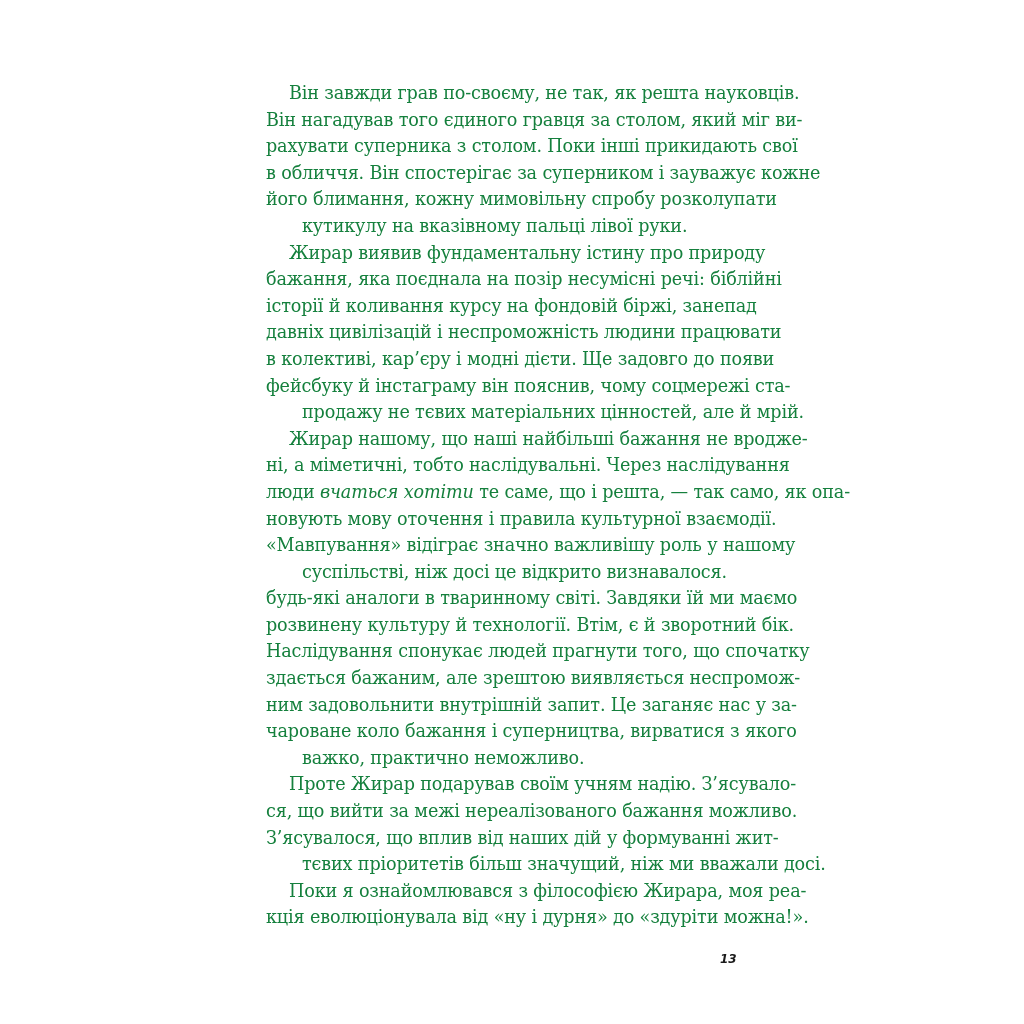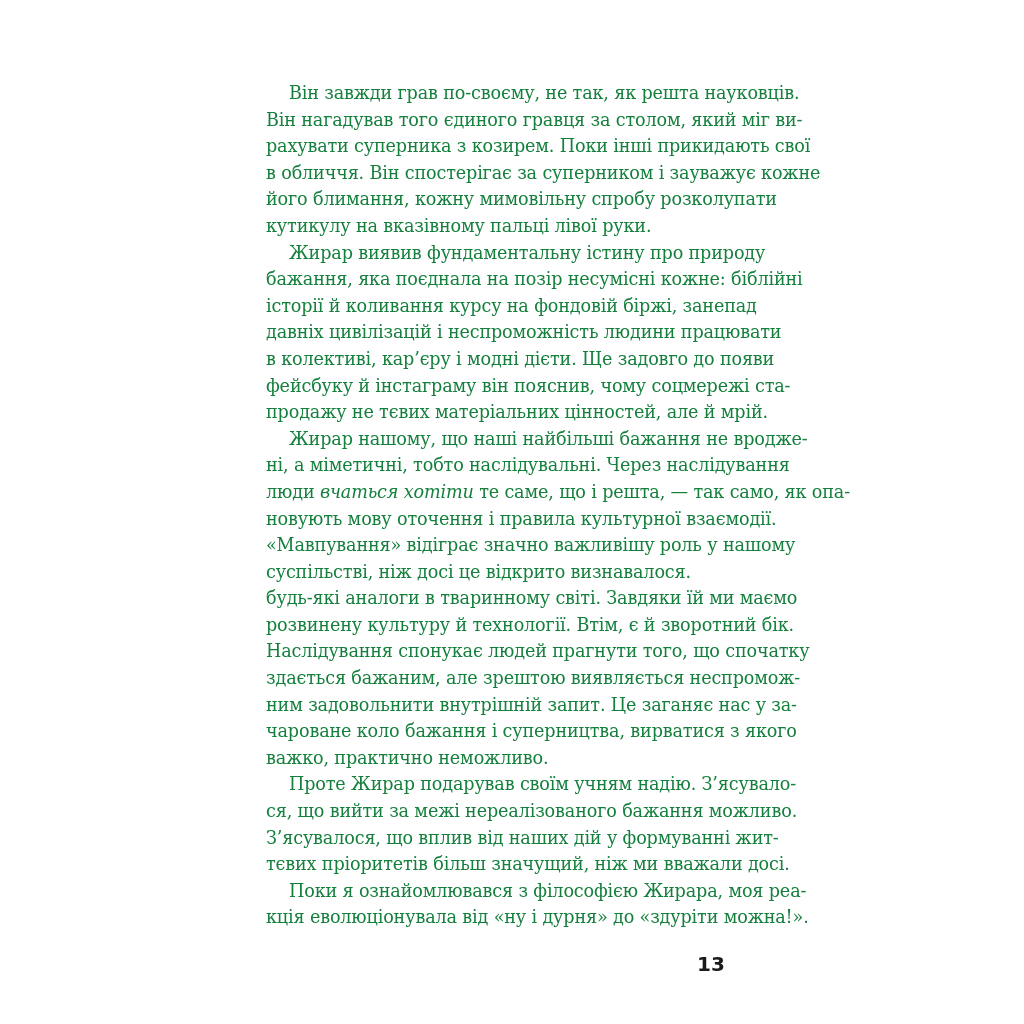--- a/index.html
+++ b/index.html
@@ -4,46 +4,46 @@
 <style>
   html, body { margin:0; padding:0; background:#ffffff; }
   body { width:1024px; height:1024px; position:relative; overflow:hidden; }
   .page-text {
     position:absolute; left:266px; top:80px; width:486px;
     font-family:"DejaVu Serif", "Liberation Serif", serif;
     font-size:17.6px; line-height:26.6px; color:#15803d;
     letter-spacing:-0.15px;
   }
   .line { display:block; white-space:nowrap; text-align:justify; text-align-last:justify; height:26.6px; }
-  .line.last { text-align-last:left; }
+  .line.last { text-align-last:left;margin-left:36px; }
   .line.indent { padding-left:23px; }
   .page-number {
-    position:absolute; left:697px; top:952px;
+    position:absolute; left:720px; top:952px;
     font-family:"DejaVu Sans", "Liberation Sans", sans-serif;
-    font-weight:bold; font-size:20px; color:#1a1a1a;
+    font-weight:bold; font-size:12px; color:#1a1a1a;font-style:italic;
   }
   em { font-style:italic; }
 </style>
 </head>
 <body>
 
 <div class="page-text">
 
   <div>
     <span class="line indent">Він завжди грав по-своєму, не так, як решта науковців.</span>
     <span class="line">Він нагадував того єдиного гравця за столом, який міг ви-</span>
-    <span class="line">рахувати суперника з козирем. Поки інші прикидають свої</span>
+    <span class="line">рахувати суперника з столом. Поки інші прикидають свої</span>
     <span class="line">в обличчя. Він спостерігає за суперником і зауважує кожне</span>
     <span class="line">його блимання, кожну мимовільну спробу розколупати</span>
     <span class="line last">кутикулу на вказівному пальці лівої руки.</span>
   </div>
 
   <div>
     <span class="line indent">Жирар виявив фундаментальну істину про природу</span>
-    <span class="line">бажання, яка поєднала на позір несумісні кожне: біблійні</span>
+    <span class="line">бажання, яка поєднала на позір несумісні речі: біблійні</span>
     <span class="line">історії й коливання курсу на фондовій біржі, занепад</span>
     <span class="line">давніх цивілізацій і неспроможність людини працювати</span>
     <span class="line">в колективі, кар’єру і модні дієти. Ще задовго до появи</span>
     <span class="line">фейсбуку й інстаграму він пояснив, чому соцмережі ста-</span>
     <span class="line last">продажу не тєвих матеріальних цінностей, але й мрій.</span>
   </div>
 
   <div>
     <span class="line indent">Жирар нашому, що наші найбільші бажання не вродже-</span>
     <span class="line">ні, а міметичні, тобто наслідувальні. Через наслідування</span>

